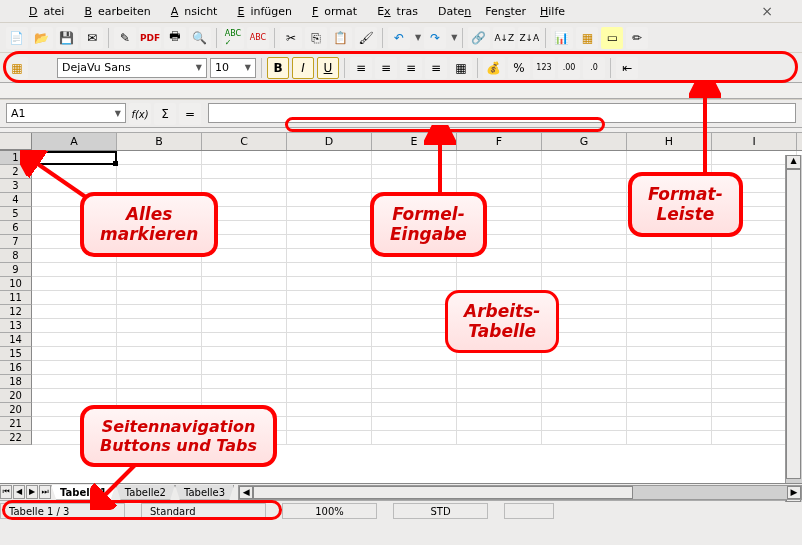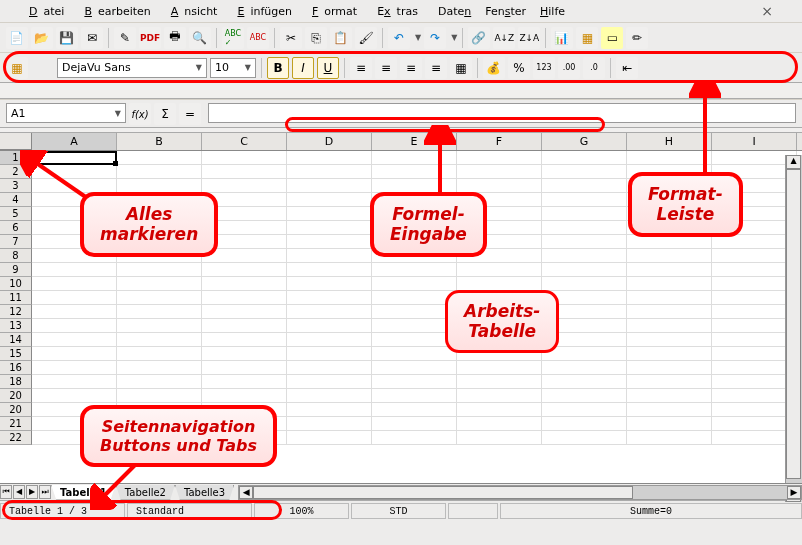--- a/index.html
+++ b/index.html
@@ -278,27 +278,26 @@
   height: 20px;
   border: 3px solid #ff0000;
   border-radius: 10px;
   pointer-events: none;
   z-index: 100;
 }
 
 
 .statusbar {
   display: flex;
-  gap: 2px;
+  gap: 16px;
   height: 20px;
   align-items: center;
   background: #edeceb;
   border-top: 1px solid #aaa;
   font-size: 10px;
-  font-family: Liberation Mono, monospace;
 }
 .status-seg {
   border: 1px solid #bbb;
   padding: 1px 8px;
   height: 16px;
   line-height: 13px;
 }
 .status-seg.wide { width: 125px; }
 .status-seg.med { width: 95px; }
 .status-seg.sm { width: 50px; text-align: center; }
@@ -737,21 +736,20 @@
     <div class="hscroll-arrow right">▶</div>
   </div>
 </div>
 
 <div class="statusbar">
   <div class="status-seg wide">Tabelle 1 / 3</div>
   <div class="status-seg wide">Standard</div>
   <div class="status-seg med" style="text-align:center">100%</div>
   <div class="status-seg med" style="text-align:center">STD</div>
   <div class="status-seg sm"></div>
-  <div class="status-seg" style="flex:1;text-align:center">Summe=0</div>
 </div>
 
 <div class="format-highlight"></div>
 <div class="formula-highlight"></div>
 <div class="tab-highlight"></div>
 
 <div class="callout" style="top: 192px; left: 80px; white-space: pre-line;">Alles
 markieren</div>
 <div class="callout" style="top: 192px; left: 370px; white-space: pre-line;">Formel-
 Eingabe</div>

